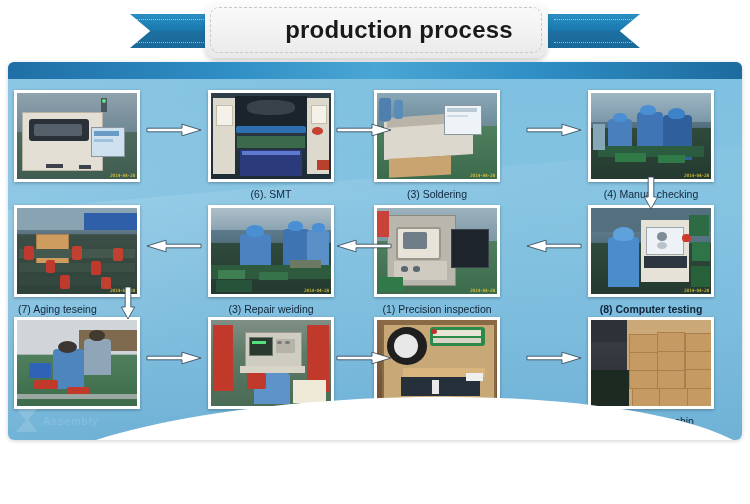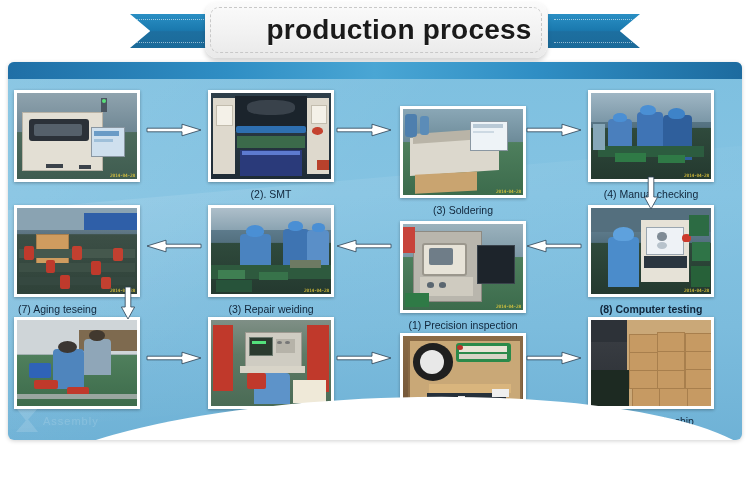--- a/index.html
+++ b/index.html
@@ -74,21 +74,21 @@
   }
   #ribbon-title {
     position: absolute;
     left: 205px;
     top: 2px;
     width: 388px;
     height: 56px;
     display: flex;
     align-items: center;
     justify-content: center;
-    font-size: 28px;
+    font-size: 24px;
     font-weight: bold;
     color: #1a1a1a;
     letter-spacing: 0.2px;
     text-shadow: 0 1px 0 rgba(255,255,255,0.8);
     text-align: center;
   }
 
   
   #panel {
     position: absolute;
@@ -187,21 +187,21 @@
   }
   .step-label.bold { font-weight: bold; }
   .step-label.left { text-align: left; padding-left: 4px; }
 
   
   .r1 { top: 28px; }
   .r2 { top: 143px; }
   .r3 { top: 255px; }
   .c1 { left: 6px; }
   .c2 { left: 200px; }
-  .c3 { left: 392px; margin-top: 16px; }
+  .c3 { left: 366px; }
   .c4 { left: 580px; }
 
   
   .arrow-h {
     position: absolute;
     width: 56px;
     height: 16px;
   }
   .arrow-h svg, .arrow-v svg { display: block; }
   .arrow-v {
@@ -275,21 +275,21 @@
         <div style="position:absolute;left:21%;top:38%;width:58%;height:9%;background:#2e6fb0;border-radius:2px"></div>
         <div style="position:absolute;left:22%;top:50%;width:56%;height:14%;background:#3b6a4a"></div>
         <div style="position:absolute;left:24%;top:66%;width:52%;height:30%;background:#2a3a7a"></div>
         <div style="position:absolute;left:26%;top:68%;width:48%;height:4%;background:#5d7ad0"></div>
         <div style="position:absolute;left:4%;top:14%;width:13%;height:22%;background:#f4f1e8;border:1px solid #c3bdae"></div>
         <div style="position:absolute;left:83%;top:14%;width:12%;height:20%;background:#f4f1e8;border:1px solid #c3bdae"></div>
         <div style="position:absolute;left:84%;top:40%;width:9%;height:9%;background:#c4422f;border-radius:50%"></div>
         <div style="position:absolute;left:88%;top:78%;width:10%;height:12%;background:#b8412c"></div>
           </div>
         </div>
-        <div class="step-label">(2). SMT</div>
+        <div class="step-label">(6). SMT</div>
       </div>
       <div class="step r1 c3">
         <div class="step-photo">
           <div class="photo-canvas">
             <div class="p-bg-floor"></div>
         <div style="position:absolute;left:0;top:0;width:100%;height:38%;background:linear-gradient(180deg,#8aa7b6,#6d8b99)"></div>
         <div class="machine" style="left:6%;top:30%;width:74%;height:44%;background:#dcd8cd;transform:skewY(-4deg)"></div>
         <div style="position:absolute;left:8%;top:26%;width:70%;height:12%;background:#b9b4a7;transform:skewY(-4deg)"></div>
         <div class="screen" style="left:56%;top:14%;width:30%;height:32%;background:#eef3f7"></div>
         <div style="position:absolute;left:58%;top:18%;width:25%;height:4%;background:#b9c9d6"></div>

